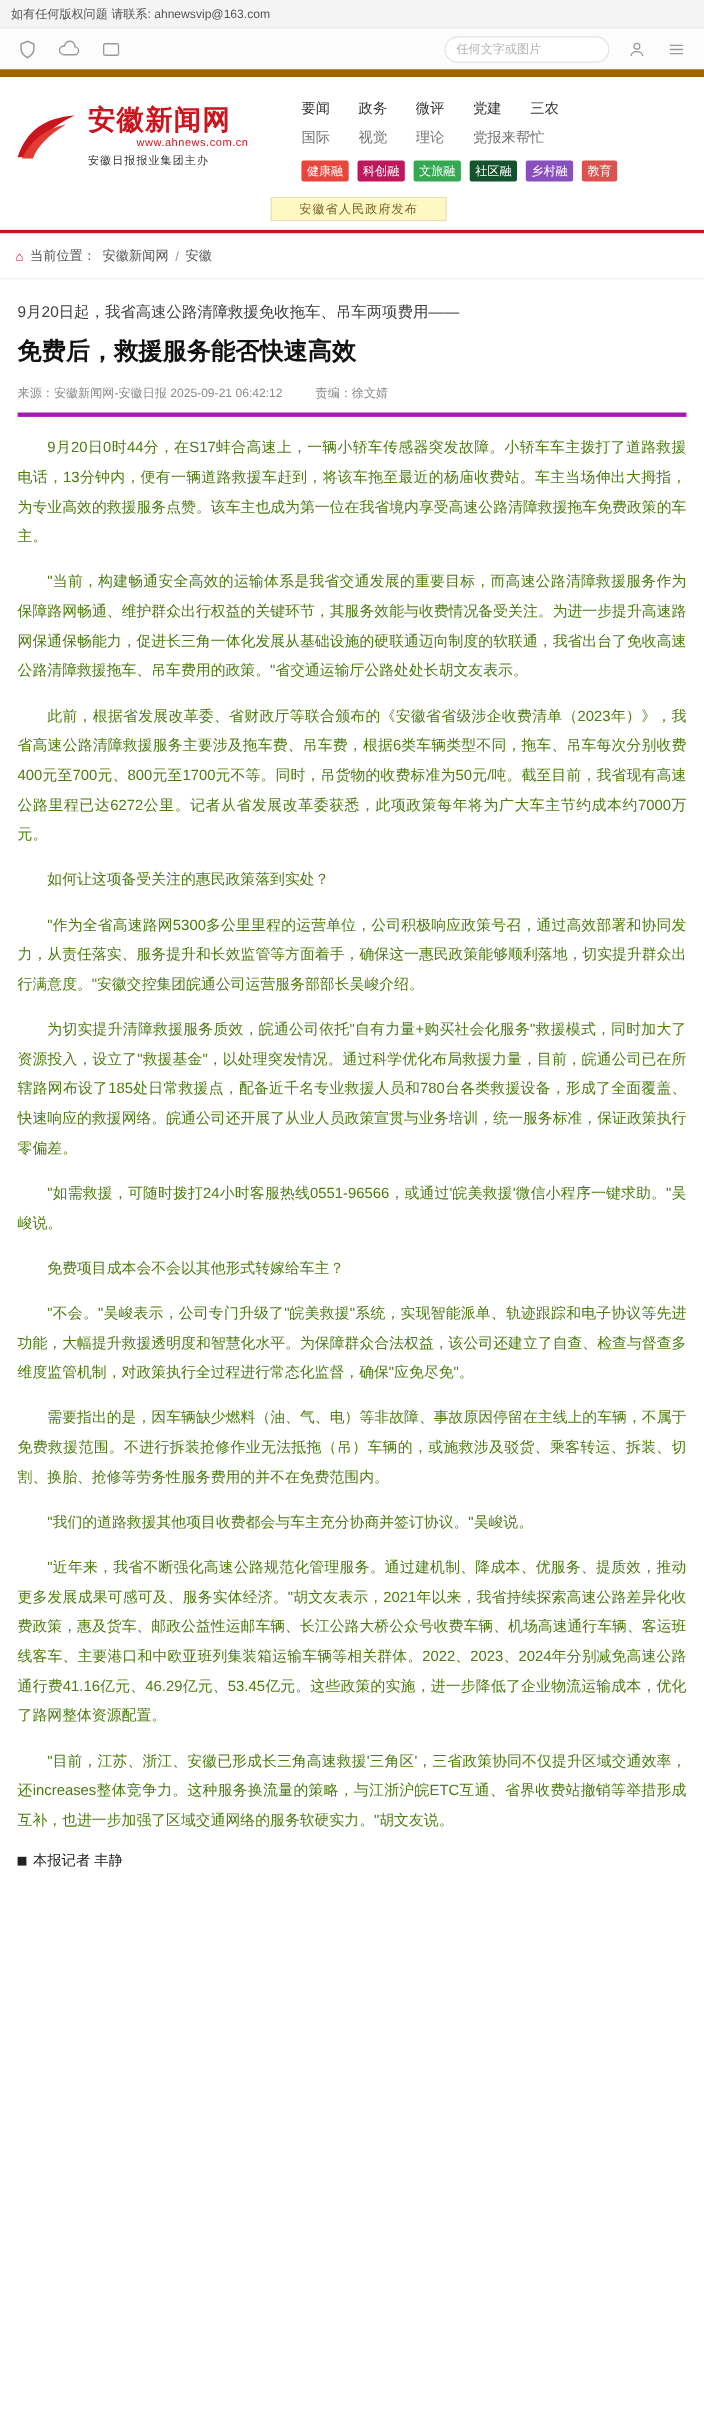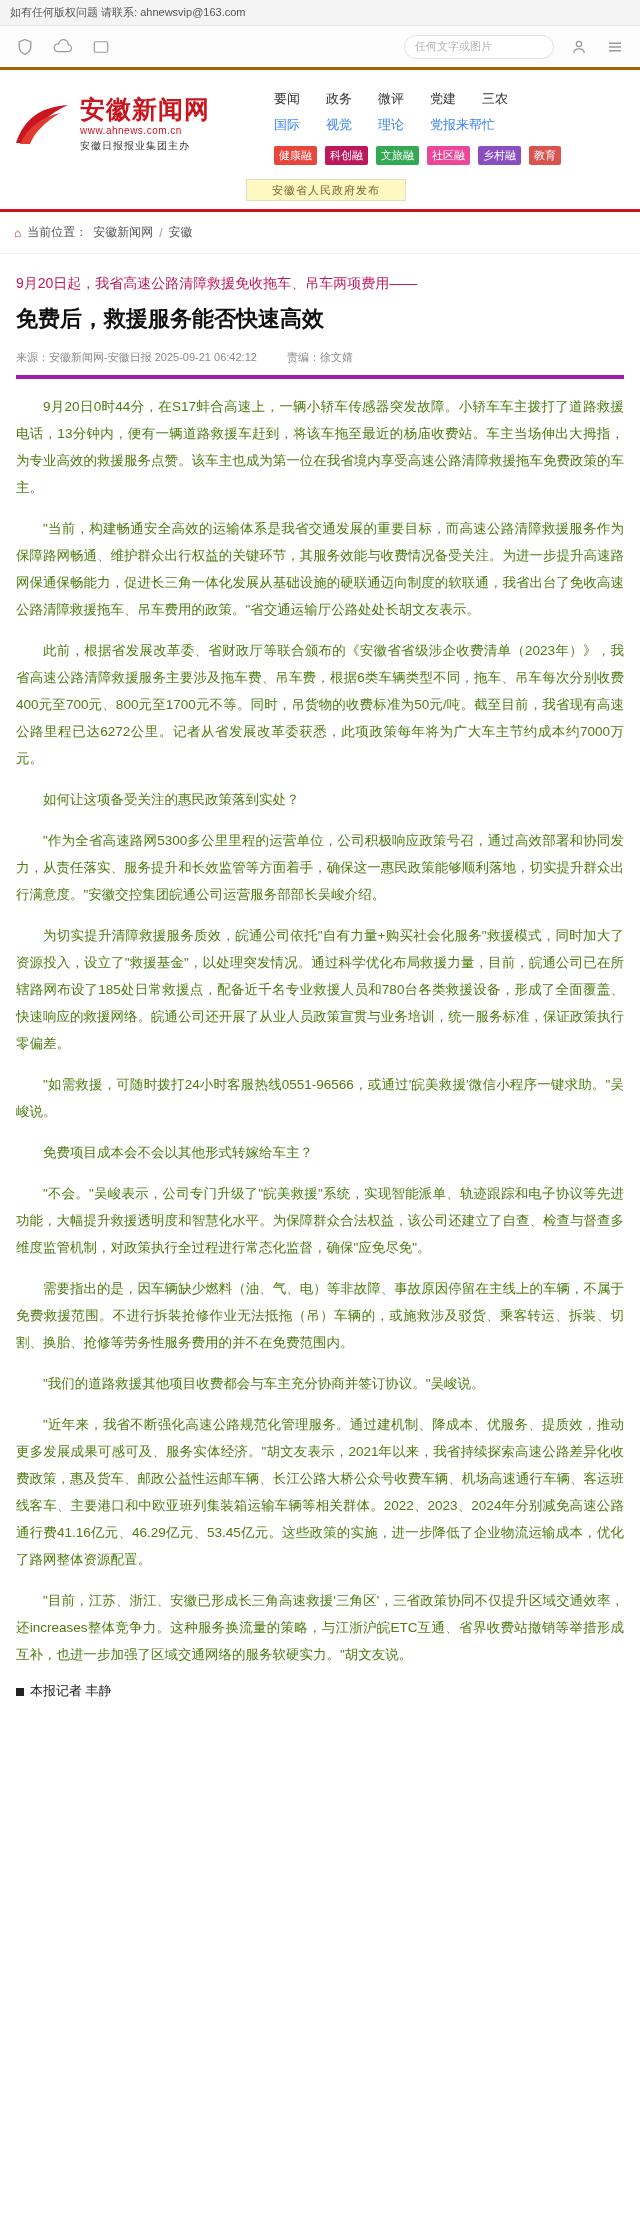--- a/index.html
+++ b/index.html
@@ -22,21 +22,21 @@
     padding: 0 10px;
     font-size: 11px;
     color: #555;
   }
   .topbar .tb-text { white-space: nowrap; overflow: hidden; text-overflow: ellipsis; }
 
   
   .chrome {
     height: 44px;
     background: #fcfcfc;
-    border-bottom: 3px solid #a16207;
+    border-bottom: 7px solid #a16207;
     display: flex;
     align-items: center;
     justify-content: space-between;
     padding: 0 14px;
   }
   .chrome-left { display: flex; align-items: center; gap: 16px; }
   .chrome-right { display: flex; align-items: center; gap: 14px; }
   .cicon {
     width: 22px; height: 22px;
     display: inline-flex; align-items: center; justify-content: center;
@@ -79,53 +79,54 @@
     font-size: 25px;
     color: #c9151e;
     letter-spacing: 1px;
     line-height: 1.1;
   }
   .brand-url {
     font-size: 10px;
     color: #c9151e;
     letter-spacing: 0.5px;
     margin-top: 2px;
+    margin-left: 44px;
   }
   .brand-sub {
     font-size: 10px;
     color: #333;
     letter-spacing: 1px;
     margin-top: 3px;
   }
   .nav-block { flex: 1; padding-top: 2px; }
   .nav-row {
     display: flex;
     gap: 26px;
     font-size: 13px;
     color: #333;
     padding: 4px 0;
   }
   .nav-row span { cursor: pointer; }
-  .nav-row.second { color: #3b82f6; }
+  .nav-row.second { color: #737373; }
   .nav-tags {
     display: flex;
     gap: 8px;
     margin-top: 8px;
     font-size: 11px;
   }
   .nav-tags .tag {
     padding: 2px 5px;
     border-radius: 2px;
     color: #fff;
     white-space: nowrap;
   }
   .t1 { background: #e8453c; }
   .t2 { background: #be185d; }
   .t3 { background: #34a853; }
-  .t4 { background: #ec4899; }
+  .t4 { background: #14532d; }
   .t5 { background: #8a4fbf; }
   .t6 { background: #d9534f; }
 
   .gov-banner {
     margin: 6px 14px 0 14px;
     height: 22px;
     background: #fef9c3;
     border: 1px solid #e6dcc2;
     display: flex; align-items: center; justify-content: center;
     font-size: 11px;
@@ -147,21 +148,21 @@
     color: #555;
     border-bottom: 1px solid #eee;
   }
   .crumb .home-icon { color: #c9151e; font-size: 12px; }
   .crumb .sep { color: #999; }
 
   
   .article { padding: 18px 16px 0 16px; }
   .kicker {
     font-size: 14px;
-    color: #be185d;
+    color: #404040;
     line-height: 1.6;
     margin-bottom: 10px;
   }
   .headline {
     font-family: "Liberation Serif", serif;
     font-weight: bold;
     font-size: 22px;
     color: #111;
     line-height: 1.35;
     margin: 6px 0 16px 0;

